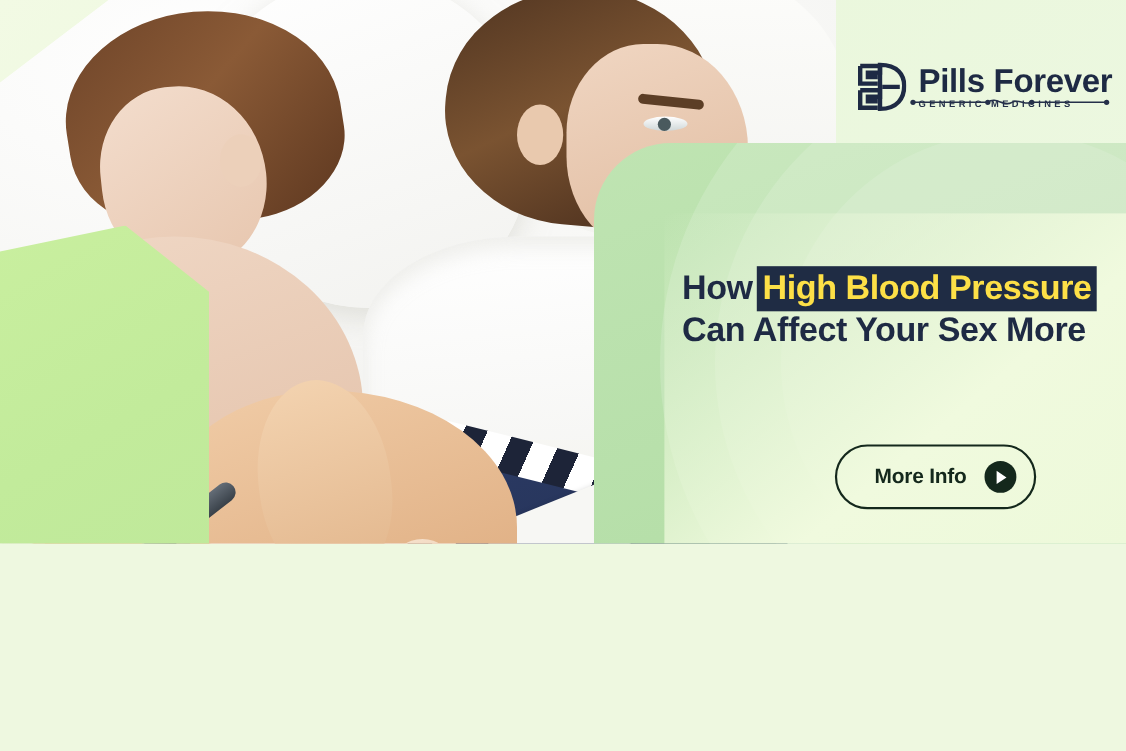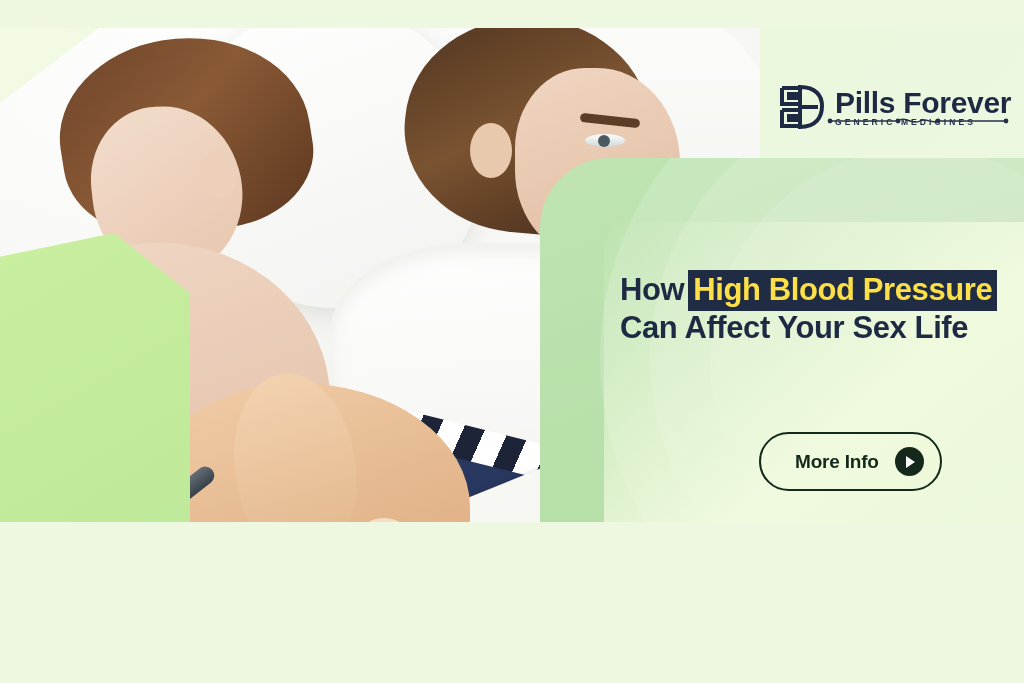--- a/index.html
+++ b/index.html
@@ -4,21 +4,20 @@
 <style>
   html,body{margin:0;padding:0;}
   body{
     width:1024px;height:683px;overflow:hidden;
     font-family:"Liberation Sans", sans-serif;
     background:#eef8e0;
   }
   .banner{
     position:relative;width:1024px;height:494px;overflow:hidden;
     background:linear-gradient(135deg,#f2fae4 0%,#eaf7dc 40%,#edf8e2 100%);
-    margin-top:28px;
   }
 
   
   .photo{
     position:absolute;left:0;top:0;width:760px;height:683px;
     -webkit-clip-path:polygon(13% 0,100% 0,100% 100%,13% 100%,0 86%,0 11%);
     clip-path:polygon(13% 0,100% 0,100% 100%,13% 100%,0 86%,0 11%);
     overflow:hidden;
     background:#fdfdfb;
   }
@@ -238,21 +237,21 @@
     <line x1="112" y1="4" x2="180" y2="4" stroke="#25304a" stroke-width="1.4"></line>
     <path d="M72 4 C80 -2 86 9 94 4 C100 0.5 106 7 112 4" fill="none" stroke="#25304a" stroke-width="1.4"></path>
     <circle cx="4" cy="4" r="2.4" fill="#25304a"></circle>
     <circle cx="72" cy="4" r="2.4" fill="#25304a"></circle>
     <circle cx="112" cy="4" r="2.4" fill="#25304a"></circle>
     <circle cx="180" cy="4" r="2.4" fill="#25304a"></circle>
   </svg>
 
   <div class="headline">
     <div class="hl-line"><span>How</span><span class="hl-hi">High Blood Pressure</span></div>
-    <div class="hl-line">Can Affect Your Sex Life</div>
+    <div class="hl-line">Can Affect Your Sex More</div>
   </div>
 
   <div class="cta">
     <span class="cta-label">More Info</span>
     <span class="cta-play">
         <i></i>
       </span>
   </div>
 
 </div>

